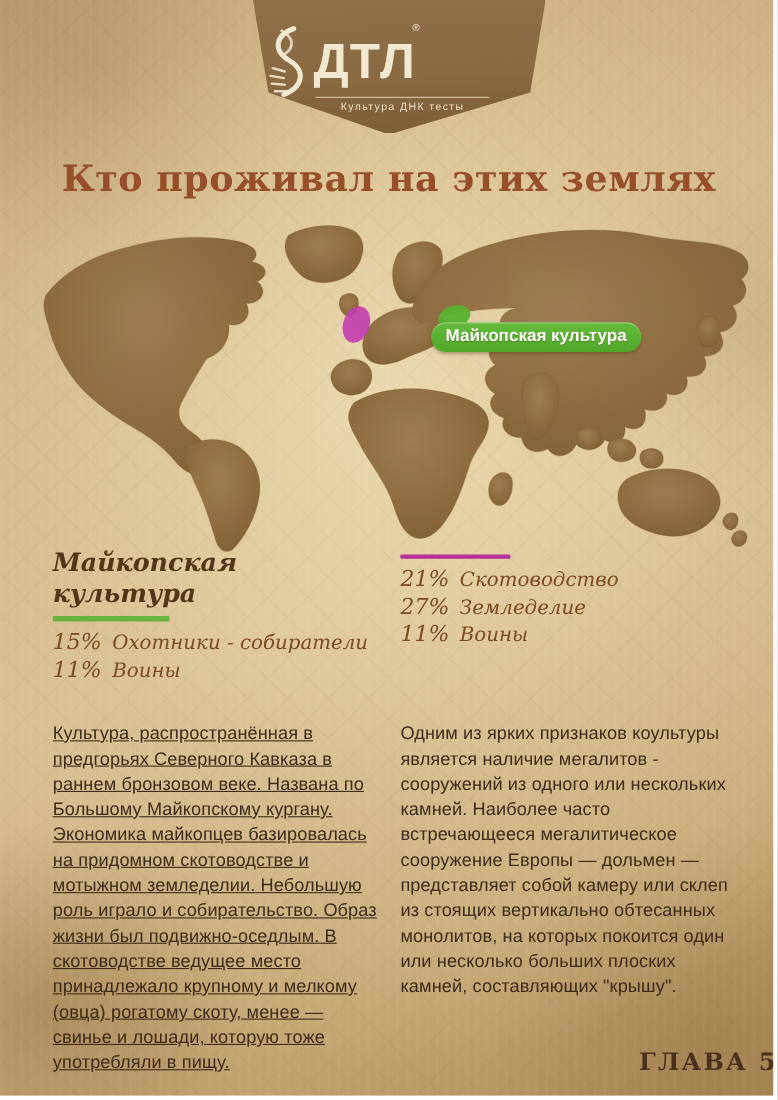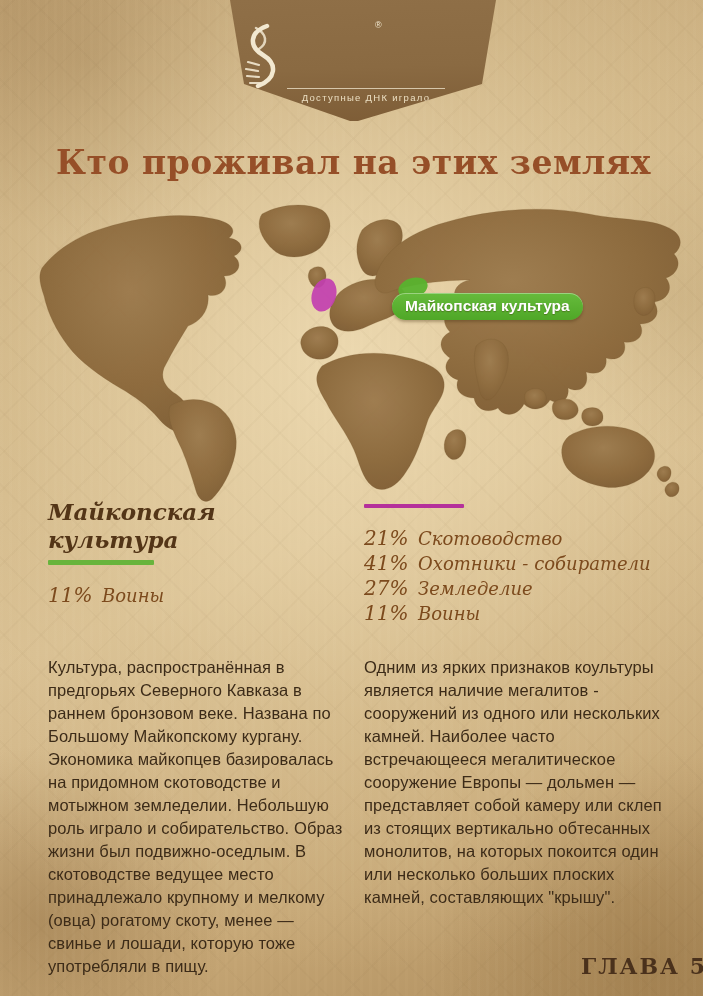--- a/index.html
+++ b/index.html
@@ -57,30 +57,30 @@
 
   
   .stats-col{position:absolute;top:498px;width:305px;z-index:5;}
   .stats-col.left{left:48px;}
   .stats-col.right{left:364px;}
   .stat-heading{font-family:"DejaVu Serif",serif;font-style:italic;font-weight:600;
     font-size:23px;color:#533517;line-height:28px;}
   .stat-underline{margin-top:6px;height:5px;width:106px;border-radius:1px;}
   .stat-underline.green{background:#68b43c;}
   .stat-underline.pink{background:#b5309b;height:4px;width:100px;}
-  .stat-rows{margin-top:18px;}
+  .stat-rows{margin-top:6px;}
   .stat-row{height:25px;line-height:25px;font-family:"DejaVu Serif",serif;font-style:italic;
     color:#7c4a1d;}
   .stat-row .pct{display:inline-block;width:54px;font-size:20px;}
   .stat-row .lbl{font-size:18px;}
 
   
   .article{position:absolute;top:656px;width:303px;z-index:5;
     font-size:16.5px;line-height:23px;color:#3c2b18;letter-spacing:.1px;}
-  .article.left{left:48px;}
+  .article.left{left:48px;text-decoration:underline;}
   .article.right{left:364px;width:310px;}
 
   
   .footer{position:absolute;left:0;top:953px;width:100%;text-align:right;z-index:5;
     font-family:"DejaVu Serif",serif;font-weight:bold;font-size:22px;color:#4a311c;
     letter-spacing:2px;}
 </style>
 </head>
 <body>
 
@@ -90,23 +90,24 @@
     <svg class="dna" viewBox="0 0 50 70">
       <g fill="none" stroke="#f2e8d0" stroke-linecap="round">
         <path d="M31,4 C14,10 12,24 27,33 C42,42 40,57 22,64" stroke-width="4.5"></path>
         <path d="M20,6 C31,12 32,21 23,27" stroke-width="2.5" opacity=".85"></path>
         <path d="M12,40 L23,43" stroke-width="2.2" opacity=".9"></path>
         <path d="M10,47 L22,49" stroke-width="2.2" opacity=".9"></path>
         <path d="M11,54 L23,55" stroke-width="2.2" opacity=".9"></path>
         <path d="M14,61 L25,61" stroke-width="2.2" opacity=".9"></path>
       </g>
     </svg>
+    <div class="brand">ДТЛ</div>
     <div class="rmark">®</div>
     <div class="logo-rule"></div>
-    <div class="logo-sub">Доступные ДНК играло</div>
+    <div class="logo-sub">Культура ДНК тесты</div>
   </div>
 
   <div class="title">Кто проживал на этих землях</div>
 
   <div class="map-wrap">
     <svg viewBox="0 0 660 310" preserveAspectRatio="none">
       <defs>
         <radialGradient id="land" cx="45%" cy="35%" r="80%">
           <stop offset="0" stop-color="#9b794c"></stop>
           <stop offset="0.55" stop-color="#8a673a"></stop>
@@ -137,29 +138,29 @@
       <ellipse cx="389" cy="92" rx="15" ry="10" transform="rotate(-18 389 92)" fill="#58b22e" opacity=".95"></ellipse>
     </svg>
   </div>
 
   <div class="pill green">Майкопская культура</div>
 
   <div class="stats-col left">
     <div class="stat-heading">Майкопская культура</div>
     <div class="stat-underline green"></div>
     <div class="stat-rows">
+      <div class="stat-row"><span class="pct">15%</span><span class="lbl">Охотники - собиратели</span></div>
       <div class="stat-row"><span class="pct">11%</span><span class="lbl">Воины</span></div>
     </div>
   </div>
 
   <div class="stats-col right">
     <div class="stat-underline pink"></div>
     <div class="stat-rows">
       <div class="stat-row"><span class="pct">21%</span><span class="lbl">Скотоводство</span></div>
-      <div class="stat-row"><span class="pct">41%</span><span class="lbl">Охотники - собиратели</span></div>
       <div class="stat-row"><span class="pct">27%</span><span class="lbl">Земледелие</span></div>
       <div class="stat-row"><span class="pct">11%</span><span class="lbl">Воины</span></div>
     </div>
   </div>
 
   <div class="article left">Культура, распространённая в предгорьях Северного Кавказа в раннем бронзовом веке. Названа по Большому Майкопскому кургану. Экономика майкопцев базировалась на придомном скотоводстве и мотыжном земледелии. Небольшую роль играло и собирательство. Образ жизни был подвижно-оседлым. В скотоводстве ведущее место принадлежало крупному и мелкому (овца) рогатому скоту, менее — свинье и лошади, которую тоже употребляли в пищу.</div>
   <div class="article right">Одним из ярких признаков коультуры является наличие мегалитов - сооружений из одного или нескольких камней. Наиболее часто встречающееся мегалитическое сооружение Европы — дольмен — представляет собой камеру или склеп из стоящих вертикально обтесанных монолитов, на которых покоится один или несколько больших плоских камней, составляющих "крышу".</div>
 
   <div class="footer">ГЛАВА 5</div>
 

